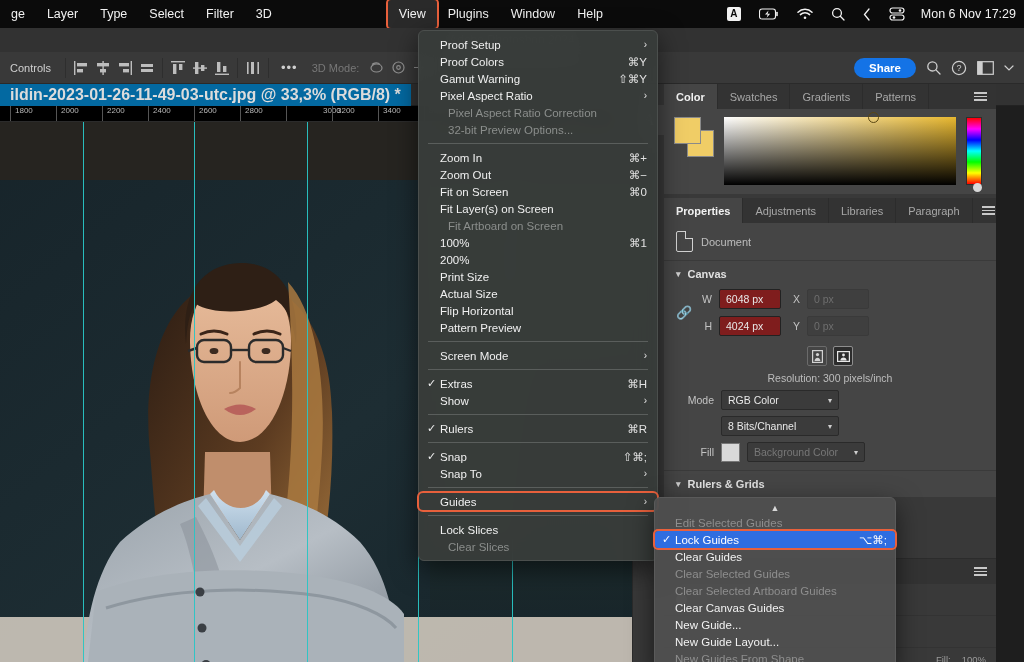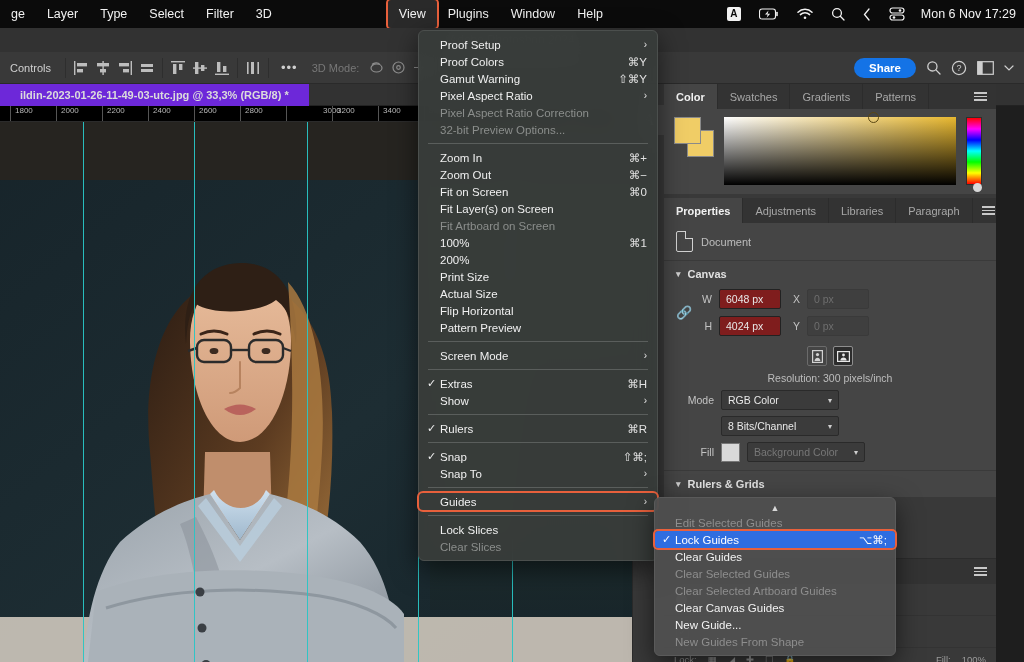--- a/index.html
+++ b/index.html
@@ -58,22 +58,22 @@
   }
   .icobtn { color:#cfcfcf; display:flex; align-items:center; }
 
   
   .doc-tab {
     position:absolute; top:84px; left:0; width:1024px; height:22px;
     background:#323232; border-bottom:1px solid #222;
   }
   .doc-tab .tabinner {
     position:absolute; left:0; top:0; height:22px;
-    background:#6d28d9; color:#dcdcdc; font-size:11px; font-weight:bold;
-    display:flex; align-items:center; padding:0 20px;
+    background:#0369a1; color:#dcdcdc; font-size:16px; font-weight:bold;
+    display:flex; align-items:center; padding:0 10px;
   }
 
   
   .ruler {
     position:absolute; top:106px; left:0; width:660px; height:16px;
     background:#000000; border-bottom:1px solid #2b2b2b; overflow:hidden;
   }
   .ruler .tk { position:absolute; top:0; font-size:8px; color:#b8b8b8;}
   .ruler .tkline { position:absolute; top:0; width:1px; height:16px; background:#555; }
 
@@ -186,21 +186,21 @@
     backdrop-filter: blur(12px);
   }
   .mrow {
     display:flex; align-items:center; height:17px; padding:0 10px 0 8px;
     color:#f0f0f0; font-size:11.5px; position:relative; white-space:nowrap;
   }
   .mrow .ck { width:13px; font-size:11px; color:#f0f0f0; }
   .mrow .lb { flex:1; }
   .mrow .sc { color:#e2e2e2; font-size:11.5px; margin-left:12px; }
   .mrow .ar { color:#e2e2e2; font-size:10px; margin-left:10px; }
-  .mrow.dis { color:#8b8e8c; }
+  .mrow.dis { color:#8b8e8c;margin-left:8px; }
   .msep { height:1px; background:#5a5e5c; margin:5px 9px; }
   .mrow.boxed { outline:2px solid #e8603c; border-radius:4px; }
 
   
   .submenu {
     position:absolute; top:497px; left:654px; width:242px;
     background:rgba(78,78,78,.97);
     border:1px solid #5a5a5a; border-radius:6px;
     padding:5px 0; box-shadow:0 8px 26px rgba(0,0,0,.55);
   }
@@ -815,20 +815,24 @@
           <span class="lb">Clear Selected Artboard Guides</span>
         </div>
         <div class="srow">
           <span class="ck"></span>
           <span class="lb">Clear Canvas Guides</span>
         </div>
         <div class="srow">
           <span class="ck"></span>
           <span class="lb">New Guide...</span>
         </div>
+        <div class="srow">
+          <span class="ck"></span>
+          <span class="lb">New Guide Layout...</span>
+        </div>
         <div class="srow dis">
           <span class="ck"></span>
           <span class="lb">New Guides From Shape</span>
         </div>
       </div>
   </div>
 
 </div>
 
 </body></html>

